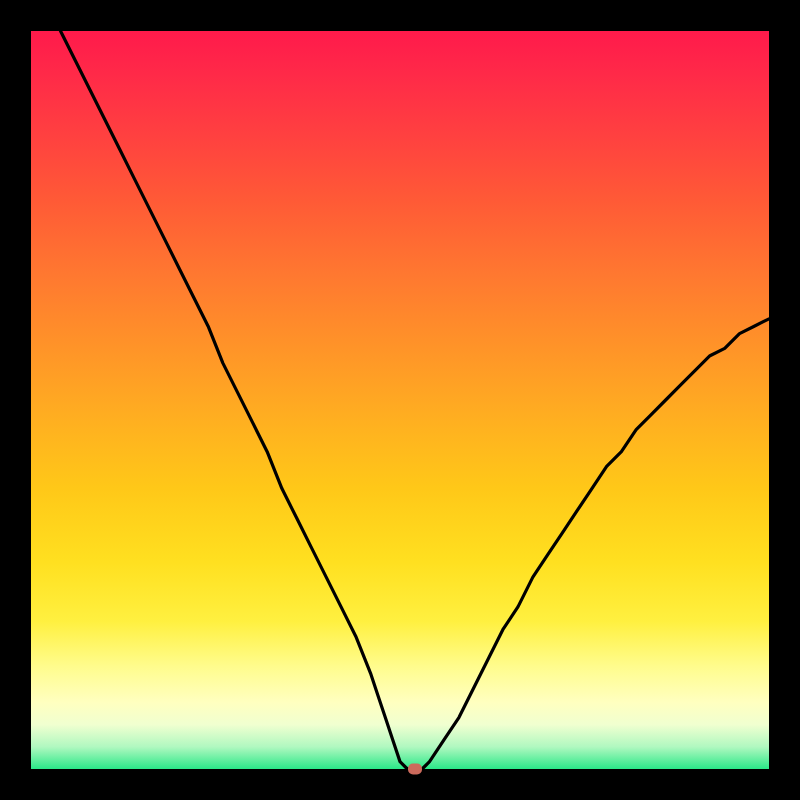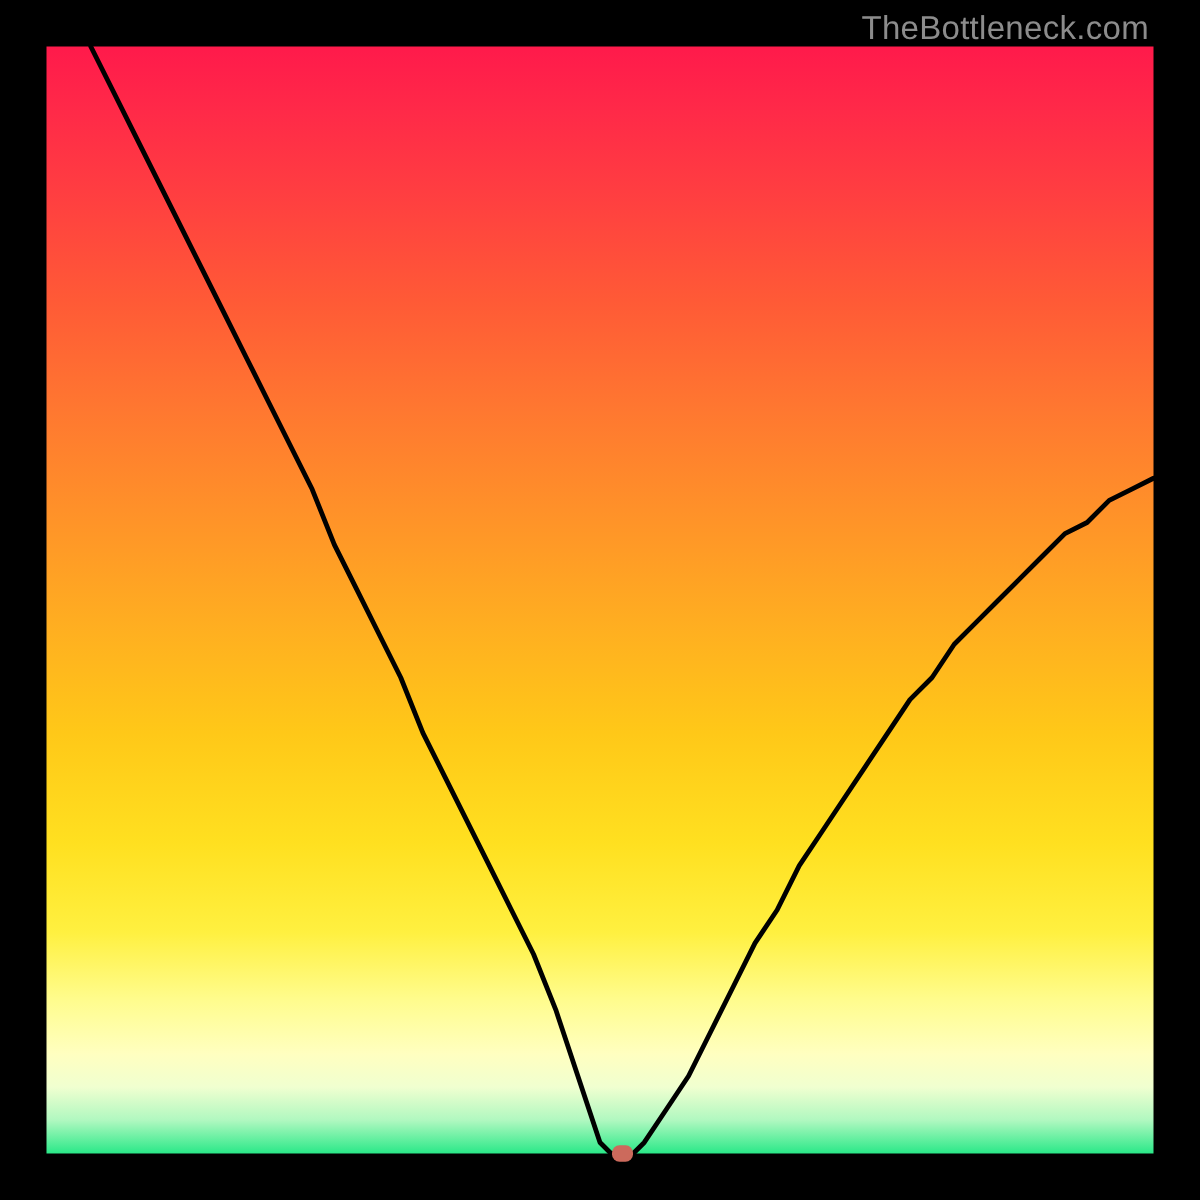--- a/index.html
+++ b/index.html
@@ -65,20 +65,19 @@
     height: 11px;
     background: #cc6a5c;
     border-radius: 5px;
     transform: translate(-50%, -50%);
   }
 </style>
 </head>
 <body>
 
 <div class="frame">
-  <div class="watermark">TheBottleneck.com</div>
   <div class="plot-area">
     <svg class="curve" viewBox="0 0 738 738" preserveAspectRatio="none">
       <path id="curve-path" fill="none" stroke="#000" stroke-width="3.2" stroke-linejoin="round" stroke-linecap="round" d="M29.52,0.00 L44.28,29.52 L59.04,59.04 L73.80,88.56 L88.56,118.08 L103.32,147.60 L118.08,177.12 L132.84,206.64 L147.60,236.16 L162.36,265.68 L177.12,295.20 L191.88,332.10 L206.64,361.62 L221.40,391.14 L236.16,420.66 L250.92,457.56 L265.68,487.08 L280.44,516.60 L295.20,546.12 L309.96,575.64 L324.72,605.16 L339.48,642.06 L346.86,664.20 L354.24,686.34 L361.62,708.48 L369.00,730.62 L376.38,738.00 L383.76,738.00 L391.14,738.00 L398.52,730.62 L413.28,708.48 L428.04,686.34 L442.80,656.82 L457.56,627.30 L472.32,597.78 L487.08,575.64 L501.84,546.12 L516.60,523.98 L531.36,501.84 L546.12,479.70 L560.88,457.56 L575.64,435.42 L590.40,420.66 L605.16,398.52 L619.92,383.76 L634.68,369.00 L649.44,354.24 L664.20,339.48 L678.96,324.72 L693.72,317.34 L708.48,302.58 L723.24,295.20 L738.00,287.82 "></path>
     </svg>
     <div class="marker" id="marker" style="left: 383.76px; top: 738px; background: rgb(204, 106, 92);"></div>
   </div>
 </div>
 
 </body></html>

